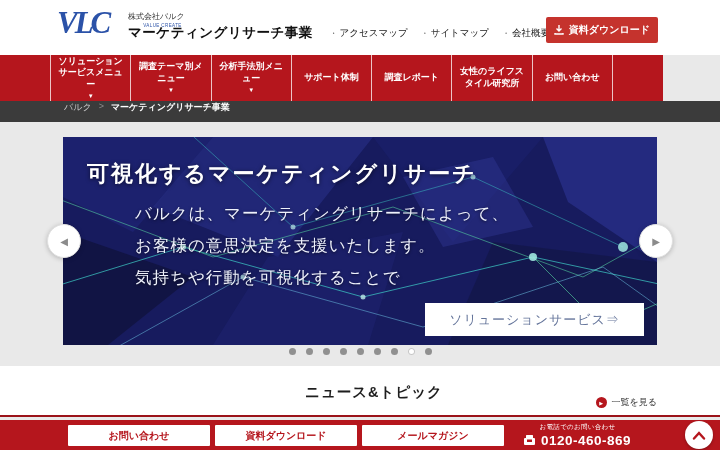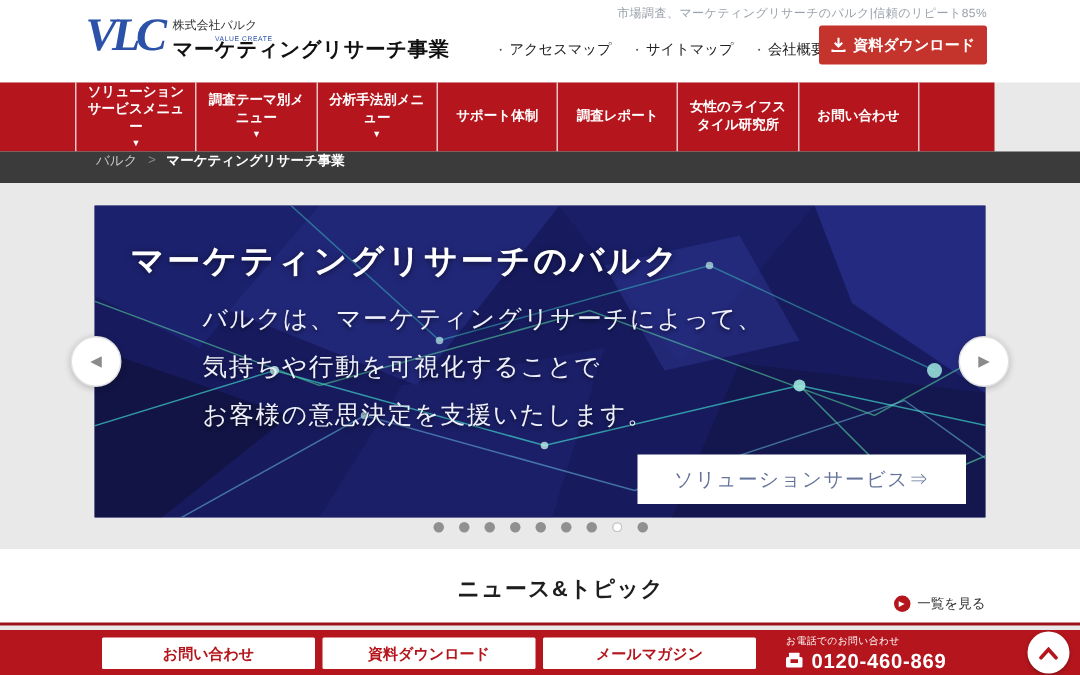--- a/index.html
+++ b/index.html
@@ -8,21 +8,21 @@
     position:relative; overflow:hidden; background:#e9e9e9;
     font-family:"Liberation Sans", sans-serif;
   }
   
   .header { position:absolute; top:0; left:0; width:720px; height:55px; background:#ffffff; }
   .tagline { position:absolute; top:3px; right:62px; font-size:8px; color:#9aa1ab; letter-spacing:.3px; }
   .logo { position:absolute; left:57px; top:7px; display:flex; align-items:flex-end; cursor:pointer;gap:32px; }
   .logo-mark { font-family:"Liberation Serif", serif; font-size:31px; font-weight:bold; font-style:italic;
                color:#2b52a8; letter-spacing:-3px; line-height:1; }
   .logo-sub { font-size:4.5px; color:#2b52a8; margin-left:3px; margin-bottom:10px; letter-spacing:.4px; }
-  .brand-text { position:absolute; left:115px; top:11px;font-family:Liberation Mono, monospace; }
+  .brand-text { position:absolute; left:128px; top:11px;font-family:Liberation Mono, monospace; }
   .brand-company { font-size:8px; color:#333; margin-bottom:2px; }
   .brand-title { font-size:13.5px; font-weight:bold; color:#111; letter-spacing:.5px; }
   .util { position:absolute; top:27px; right:170px; display:flex; gap:13px; font-size:9.5px; color:#222; }
   .util-item { display:flex; align-items:center; gap:2px; cursor:pointer; white-space:nowrap; }
   .util-bullet { color:#555; font-size:8px; }
   .dl-btn { position:absolute; top:17px; right:62px; min-width:94px; height:26px; padding:0 8px;
             background:#c5332d; color:#fff; font-size:10px; font-weight:bold;
             display:flex; align-items:center; justify-content:center; gap:5px; border-radius:2px; cursor:pointer; }
   
   .nav { position:absolute; top:55px; left:0; width:663px; height:46px; background:#b5161d; }
@@ -61,33 +61,32 @@
                 color:#1e1e1e; letter-spacing:1px;padding-left:28px; }
   .view-all { position:absolute; top:30px; right:63px; display:flex; align-items:center; gap:5px;
               font-size:9px; color:#333; cursor:pointer; }
   .va-icon { width:11px; height:11px; border-radius:50%; background:#b5161d; color:#fff; font-size:5px;
              display:flex; align-items:center; justify-content:center; }
   
   .fbar { position:absolute; top:420px; left:0; width:720px; height:30px; background:#b5161d; }
   .fbar-btn { position:absolute; top:5px; height:21px; width:142px; background:#fff; color:#b5161d;
               font-size:10px; font-weight:bold; display:flex; align-items:center; justify-content:center;
               cursor:pointer; border-radius:1px; }
-  .phone { position:absolute; left:524px; top:3px; color:#fff; }
+  .phone { position:absolute; left:524px; top:3px; color:#fff; text-align:center; }
   .phone-cap { font-size:6.5px; margin-bottom:1px; letter-spacing:.3px; }
   .phone-num { font-size:13.5px; font-weight:bold; display:flex; align-items:center; justify-content:center;
                gap:4px; letter-spacing:.5px; }
   .totop { position:absolute; top:421px; right:7px; width:28px; height:28px; border-radius:50%; background:#fff;
            display:flex; align-items:center; justify-content:center; cursor:pointer;
            box-shadow:0 1px 3px rgba(0,0,0,.3); z-index:6; }
 </style>
 </head>
 <body>
 
 <div class="header">
-  <div class="tagline">市場調査、マーケティングリサーチのバルク|信頼のリピート85%</div>
 
   <div class="logo">
     <span class="logo-mark">VLC</span>
     <span class="logo-sub">VALUE CREATE</span>
   </div>
 
   <div class="brand-text">
     <div class="brand-company">株式会社バルク</div>
     <div class="brand-title">マーケティングリサーチ事業</div>
   </div>
@@ -169,25 +168,25 @@
     <polyline points="470,120 540,190 610,160" stroke="#57dba4" stroke-width="1" fill="none" opacity="0.6"></polyline>
     <circle cx="120" cy="110" r="3" fill="#bfeee8" opacity="0.9"></circle>
     <circle cx="300" cy="160" r="2.5" fill="#bfeee8" opacity="0.8"></circle>
     <circle cx="470" cy="120" r="4" fill="#9fe8df" opacity="0.9"></circle>
     <circle cx="540" cy="190" r="3" fill="#bfeee8" opacity="0.8"></circle>
     <circle cx="230" cy="90" r="2.5" fill="#bfeee8" opacity="0.7"></circle>
     <circle cx="410" cy="40" r="2.5" fill="#bfeee8" opacity="0.7"></circle>
     <circle cx="560" cy="110" r="5" fill="#9fe8df" opacity="0.85"></circle>
     <circle cx="180" cy="140" r="2.5" fill="#bfeee8" opacity="0.7"></circle>
   </svg>
-  <div class="hero-headline">マーケティングリサーチのバルク</div>
+  <div class="hero-headline">可視化するマーケティングリサーチ</div>
   <div class="hero-body">
       <div>バルクは、マーケティングリサーチによって、</div>
+      <div>お客様の意思決定を支援いたします。</div>
       <div>気持ちや行動を可視化することで</div>
-      <div>お客様の意思決定を支援いたします。</div>
     </div>
   <div class="hero-cta">ソリューションサービス⇒</div>
 </div>
 
 <div class="car-arrow car-left">
   <span>◀</span>
 </div>
 <div class="car-arrow car-right">
   <span>▶</span>
 </div>

